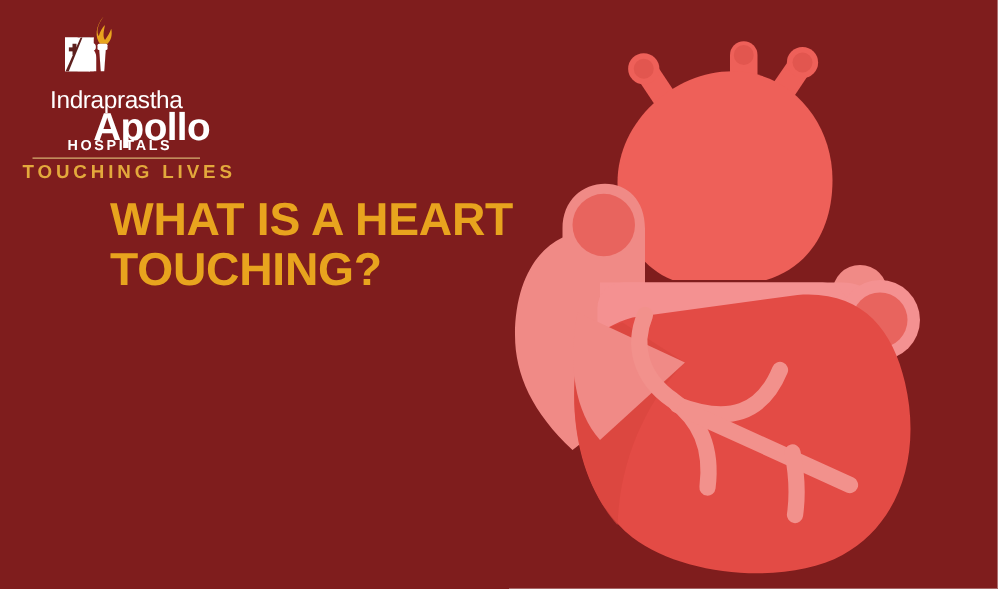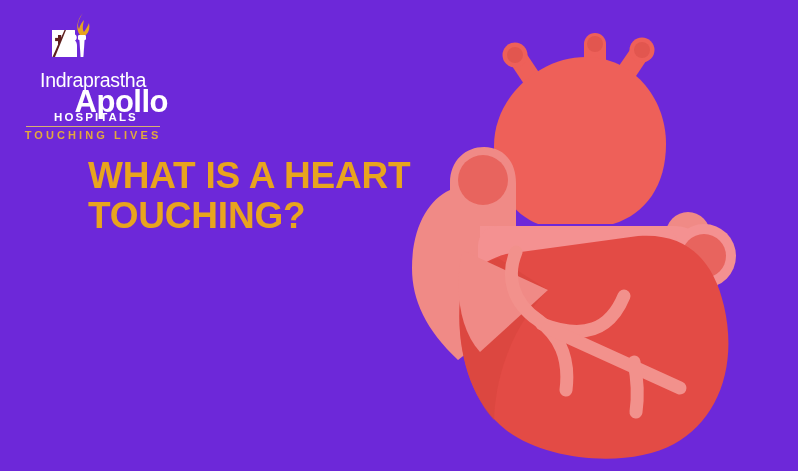--- a/index.html
+++ b/index.html
@@ -6,21 +6,21 @@
   html, body {
     width: 798px;
     height: 471px;
     overflow: hidden;
     font-family: "Liberation Sans", sans-serif;
   }
   #poster {
     position: relative;
     width: 798px;
     height: 471px;
-    background: #6d28d9;
+    background: #7f1d1d;
     overflow: hidden;
   }
 
   
   #logo-block {
     position: absolute;
     left: 18px;
     top: 10px;
     width: 150px;
     height: 125px;
@@ -75,21 +75,21 @@
     height: 1px;
     background: #d8b070;
   }
   #logo-tagline {
     position: absolute;
     left: 0px;
     top: 119px;
     width: 150px;
     text-align: center;
     color: #e3a93c;
-    font-size: 11px;
+    font-size: 15px;
     font-weight: bold;
     letter-spacing: 3.1px;
     white-space: nowrap;
   }
 
   
   #headline {
     position: absolute;
     left: 88px;
     top: 156px;

